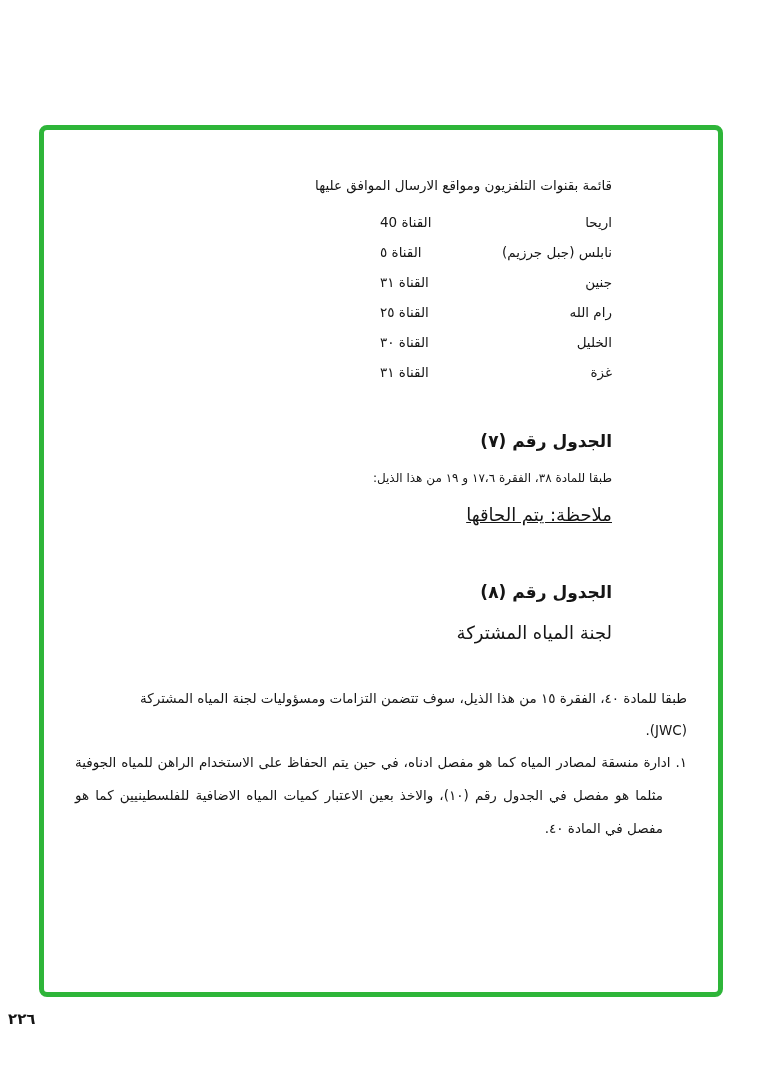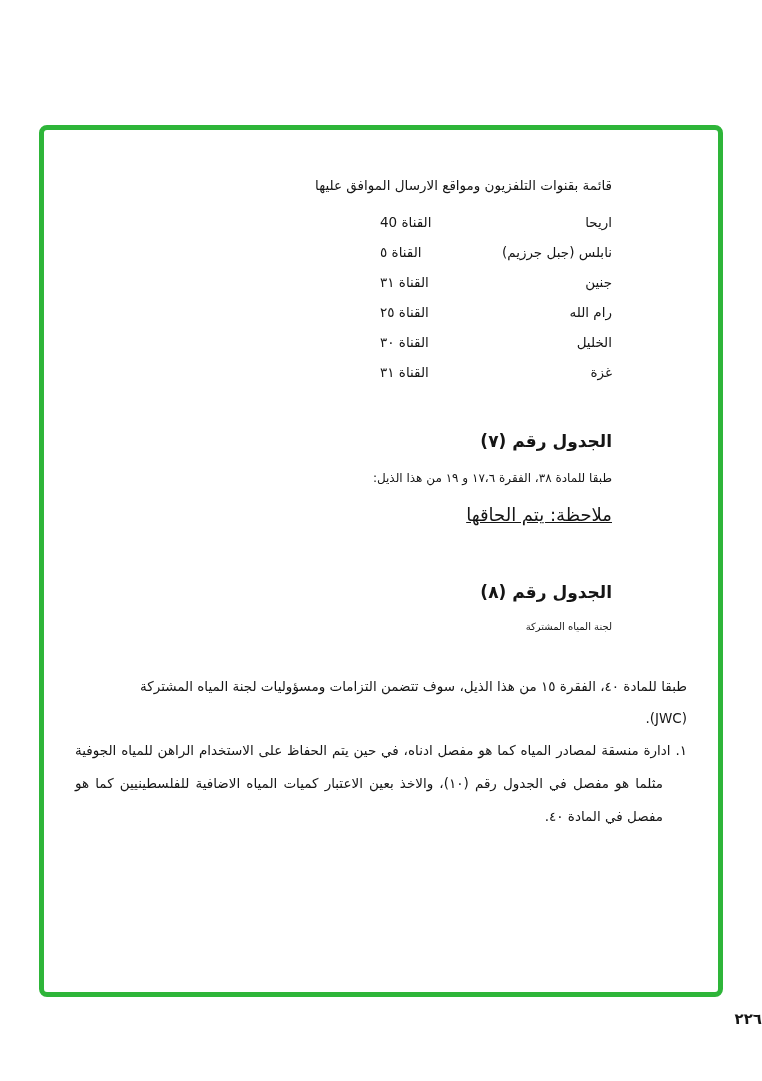--- a/index.html
+++ b/index.html
@@ -80,21 +80,21 @@
   .t7-title { margin-top: 42px; }
   .t7-intro { margin-top: 14px; font-size: 12px; }
   .t7-note {
     margin-top: 14px;
     font-size: 18px;
     font-weight: normal;
     text-decoration: underline;
   }
 
   .t8-title { margin-top: 52px; }
-  .t8-subtitle { margin-top: 14px; font-size: 10px; }
+  .t8-subtitle { margin-top: 14px; font-size: 18px; }
 
   .t8-paragraph {
     margin-top: 36px;
     font-size: 13.5px;
     line-height: 32px;
     text-align: justify;
   }
   .t8-paragraph-tail {
     font-size: 13.5px;
     line-height: 32px;
@@ -106,25 +106,26 @@
     padding-right: 24px;
     text-indent: -24px;
   }
 
   
   .page-number {
     position: absolute;
     top: 1010px;
     left: 0;
     width: 100%;
-    text-align: right;
+    text-align: left;
     font-size: 15px;
     font-weight: bold;
     letter-spacing: 2px;
     direction: rtl;
+    padding-left: 8px;
   }
 </style>
 </head>
 <body>
 
 <div class="doc-header">
 </div>
 
 <div class="green-box"></div>
 

